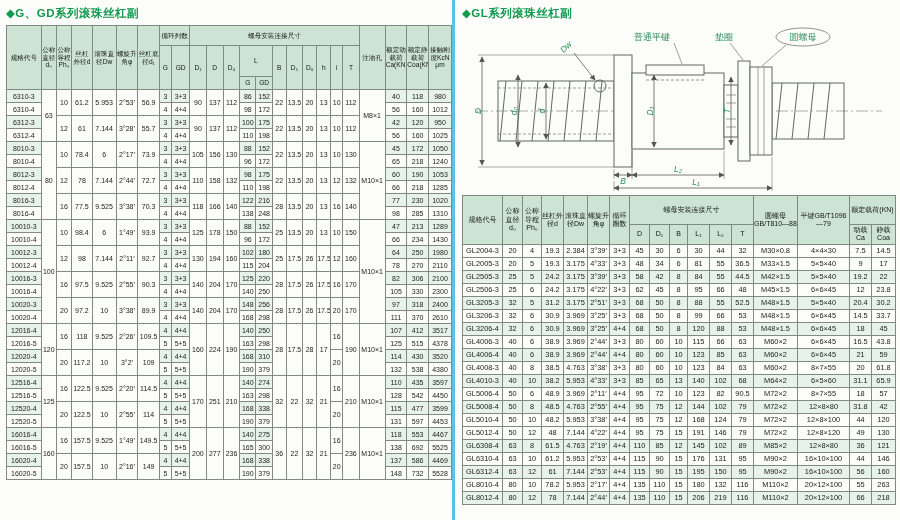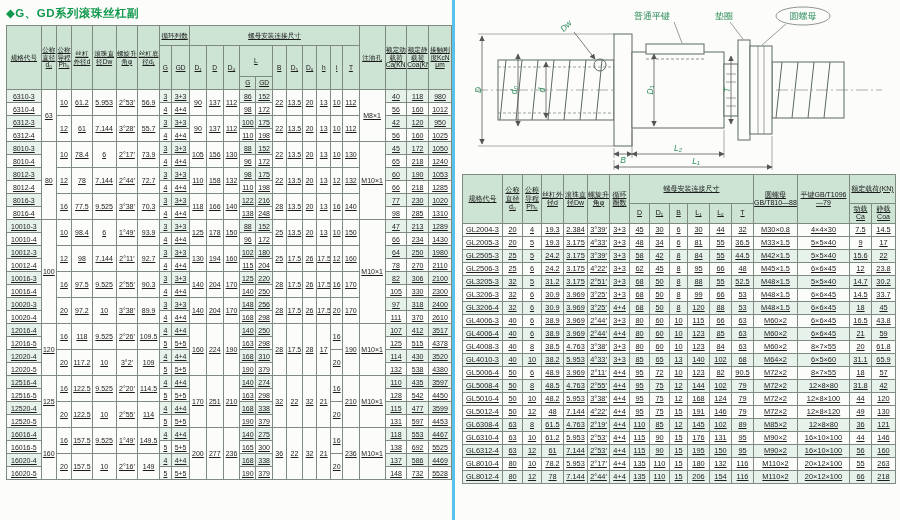--- a/index.html
+++ b/index.html
@@ -9,21 +9,21 @@
     font-family:"Liberation Sans","DejaVu Sans",sans-serif;
     color:#1c1c1c;
   }
   .panel{position:absolute;top:4px;}
   .panel-left{left:6px;width:446px;}
   .panel-right{left:462px;width:432px;}
   .sec-title{
     color:#11994e;font-size:11.5px;font-weight:bold;
     margin:2px 0 4px 0;letter-spacing:0.5px;
   }
-  table{border-collapse:collapse;table-layout:fixed;width:100%;text-decoration:underline;}
+  table{border-collapse:collapse;table-layout:fixed;width:100%;}
   th,td{
     border:1px solid #7f8a80;text-align:center;vertical-align:middle;
     padding:0;overflow:hidden;
   }
   th{
     background:#cde4d4;font-weight:normal;color:#141414;
     font-size:6.6px;line-height:1.18;padding:1px 0;
   }
   .panel-left td{font-size:7px;height:12px;line-height:11px;}
   .panel-right td{font-size:7.4px;height:12px;line-height:12px;}
@@ -613,20 +613,21 @@
           <td>732</td>
           <td>5528</td>
         </tr>
       </tbody>
     </table>
 </div>
 
 <div class="page-divider"></div>
 
 <div class="panel panel-right">
+  <div class="sec-title">◆GL系列滚珠丝杠副</div>
 
   <svg class="drawing" viewBox="0 0 432 168" width="432" height="168">
     <defs>
       <marker id="arr" viewBox="0 0 10 10" refX="9" refY="5" markerWidth="7" markerHeight="7" orient="auto-start-reverse">
         <path d="M0,0 L10,5 L0,10 z" fill="#555"></path>
       </marker>
     </defs>
 
     <line x1="14" y1="86" x2="420" y2="86" stroke="#9a9a9a" stroke-width="0.8" stroke-dasharray="12 3 2 3"></line>
 
@@ -795,21 +796,21 @@
           <td>3°39′</td>
           <td>3+3</td>
           <td>58</td>
           <td>42</td>
           <td>8</td>
           <td>84</td>
           <td>55</td>
           <td>44.5</td>
           <td>M42×1.5</td>
           <td>5×5×40</td>
-          <td>15.6</td>
+          <td>19.2</td>
           <td>22</td>
         </tr>
         <tr>
           <td>GL2506-3</td>
           <td>25</td>
           <td>6</td>
           <td>24.2</td>
           <td>3.175</td>
           <td>4°22′</td>
           <td>3+3</td>
@@ -833,21 +834,21 @@
           <td>2°51′</td>
           <td>3+3</td>
           <td>68</td>
           <td>50</td>
           <td>8</td>
           <td>88</td>
           <td>55</td>
           <td>52.5</td>
           <td>M48×1.5</td>
           <td>5×5×40</td>
-          <td>14.7</td>
+          <td>20.4</td>
           <td>30.2</td>
         </tr>
         <tr>
           <td>GL3206-3</td>
           <td>32</td>
           <td>6</td>
           <td>30.9</td>
           <td>3.969</td>
           <td>3°25′</td>
           <td>3+3</td>
@@ -1114,21 +1115,21 @@
           <td>80</td>
           <td>12</td>
           <td>78</td>
           <td>7.144</td>
           <td>2°44′</td>
           <td>4+4</td>
           <td>135</td>
           <td>110</td>
           <td>15</td>
           <td>206</td>
-          <td>154</td>
+          <td>219</td>
           <td>116</td>
           <td>M110×2</td>
           <td>20×12×100</td>
           <td>66</td>
           <td>218</td>
         </tr>
       </tbody>
     </table>
 </div>
 

